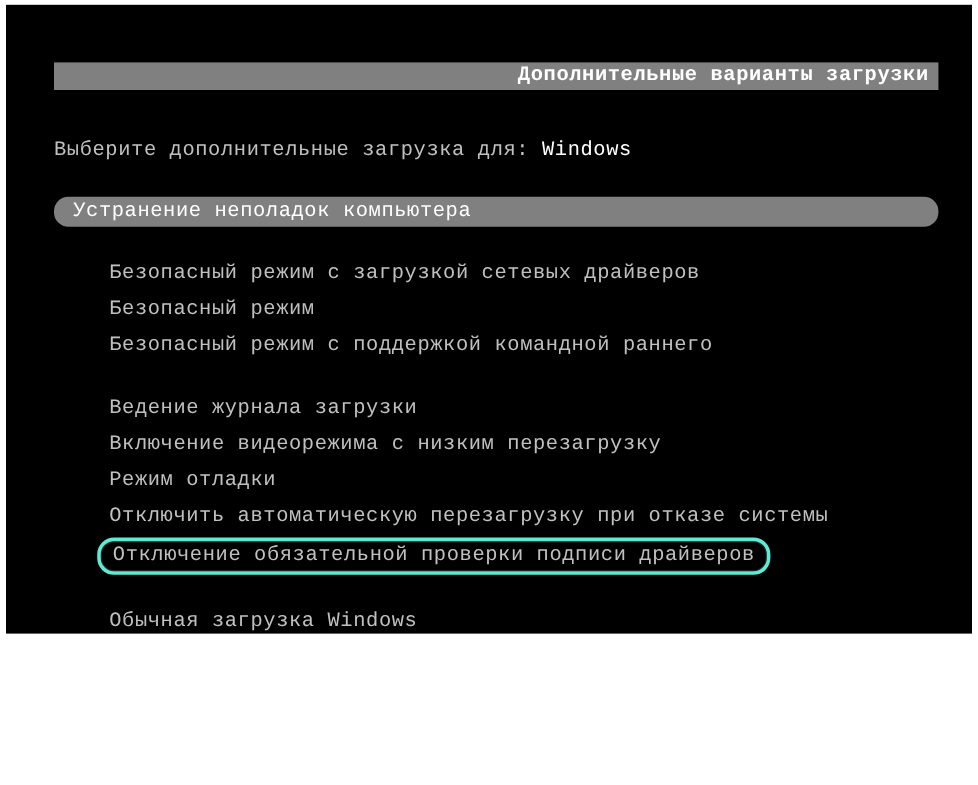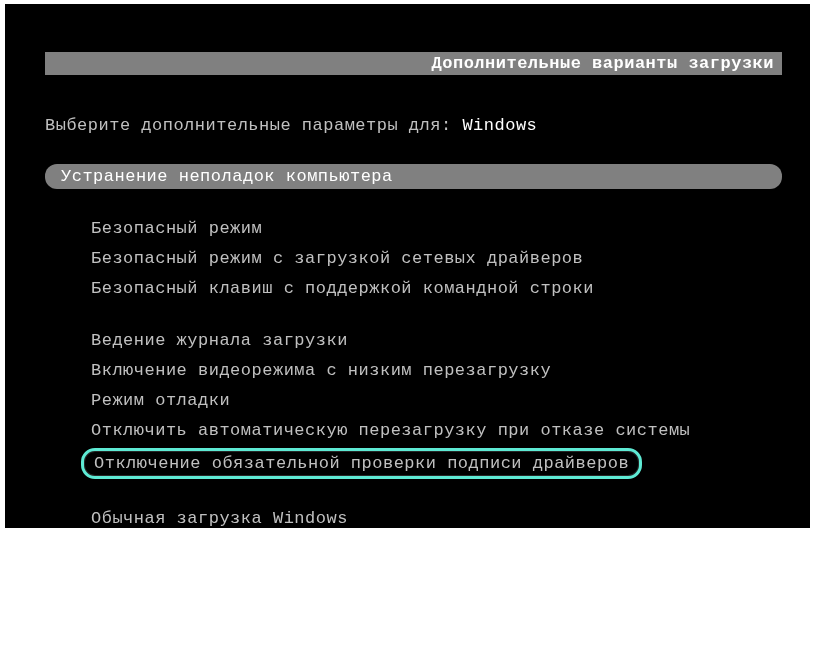--- a/index.html
+++ b/index.html
@@ -72,32 +72,32 @@
 </style>
 </head>
 <body>
 
 <div class="screen">
 
   <div class="title-bar">Дополнительные варианты загрузки</div>
 
   <div class="instructions">
     <div class="line1">
-      <span>Выберите дополнительные параметры для: </span><span class="os">Windows</span>
+      <span>Выберите дополнительные загрузка для: </span><span class="os">Windows</span>
     </div>
   </div>
 
   <div class="menu">
     <div class="menu-item selected">Устранение неполадок компьютера</div>
 
     <div class="group-gap"></div>
 
+    <div class="menu-item">Безопасный режим с загрузкой сетевых драйверов</div>
     <div class="menu-item">Безопасный режим</div>
-    <div class="menu-item">Безопасный режим с загрузкой сетевых драйверов</div>
-    <div class="menu-item">Безопасный клавиш с поддержкой командной строки</div>
+    <div class="menu-item">Безопасный режим с поддержкой командной раннего</div>
 
     <div class="group-gap"></div>
 
     <div class="menu-item">Ведение журнала загрузки</div>
     <div class="menu-item">Включение видеорежима с низким перезагрузку</div>
     <div class="menu-item">Режим отладки</div>
     <div class="menu-item">Отключить автоматическую перезагрузку при отказе системы</div>
     <div class="highlight-wrap">
       <div class="menu-item">Отключение обязательной проверки подписи драйверов</div>
     </div>

